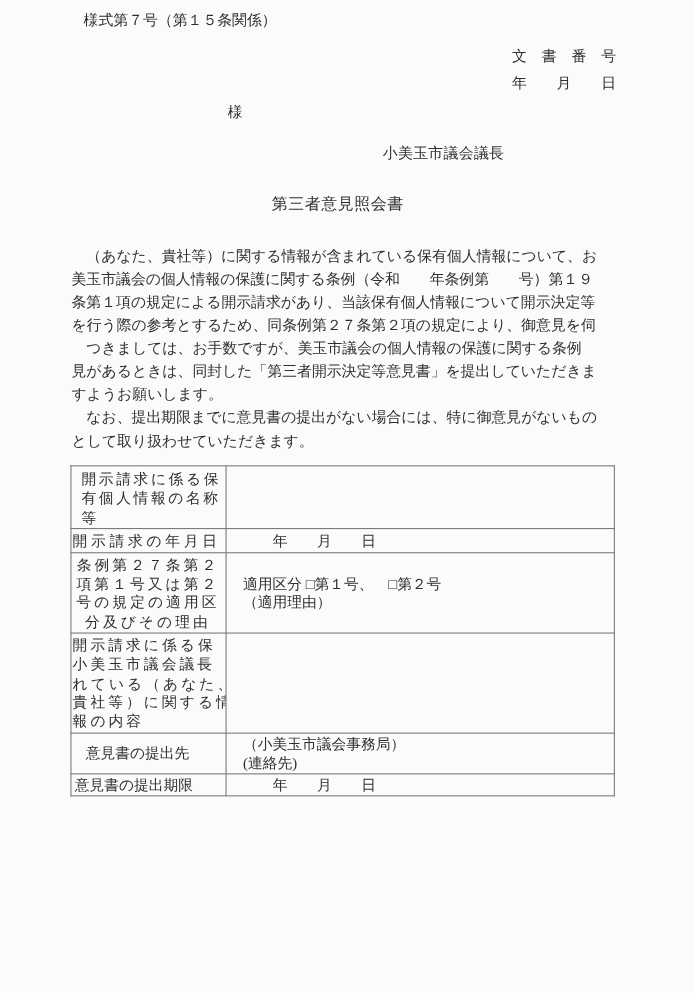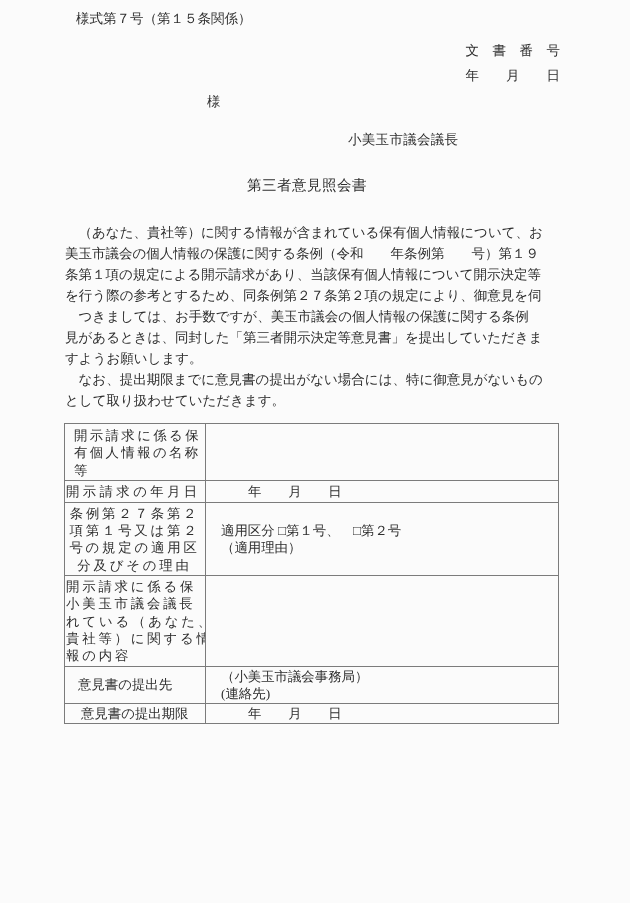--- a/index.html
+++ b/index.html
@@ -36,21 +36,21 @@
   tr.h2{height:22px}
   tr.h3{height:73px}
   tr.h4{height:88px}
   tr.h5{height:37px}
   tr.h6{height:18px}
   td.lab-r1{padding-left:9px;letter-spacing:2.4px;padding-top:3px;}
   td.lab-r2{padding-left:1px;letter-spacing:3.4px;vertical-align:middle;}
   td.lab-r3{padding-left:1px;letter-spacing:2.8px;padding-top:2px;text-align:center;}
   td.lab-r4{padding-left:1px;letter-spacing:2.8px;padding-top:2px;}
   td.lab-r5{padding-left:13px;vertical-align:middle;}
-  td.lab-r6{padding-left:16px;vertical-align:middle;}
+  td.lab-r6{padding-left:3px;vertical-align:middle;}
   td.val-mid{vertical-align:middle;}
   .v-date{padding-left:40px;}
   .v-ind{padding-left:13px;}
   td.val-r3 div{line-height:19px;}
   td.val-r5 div{line-height:17px;}
 </style>
 </head>
 <body>
 
 <div class="page">

